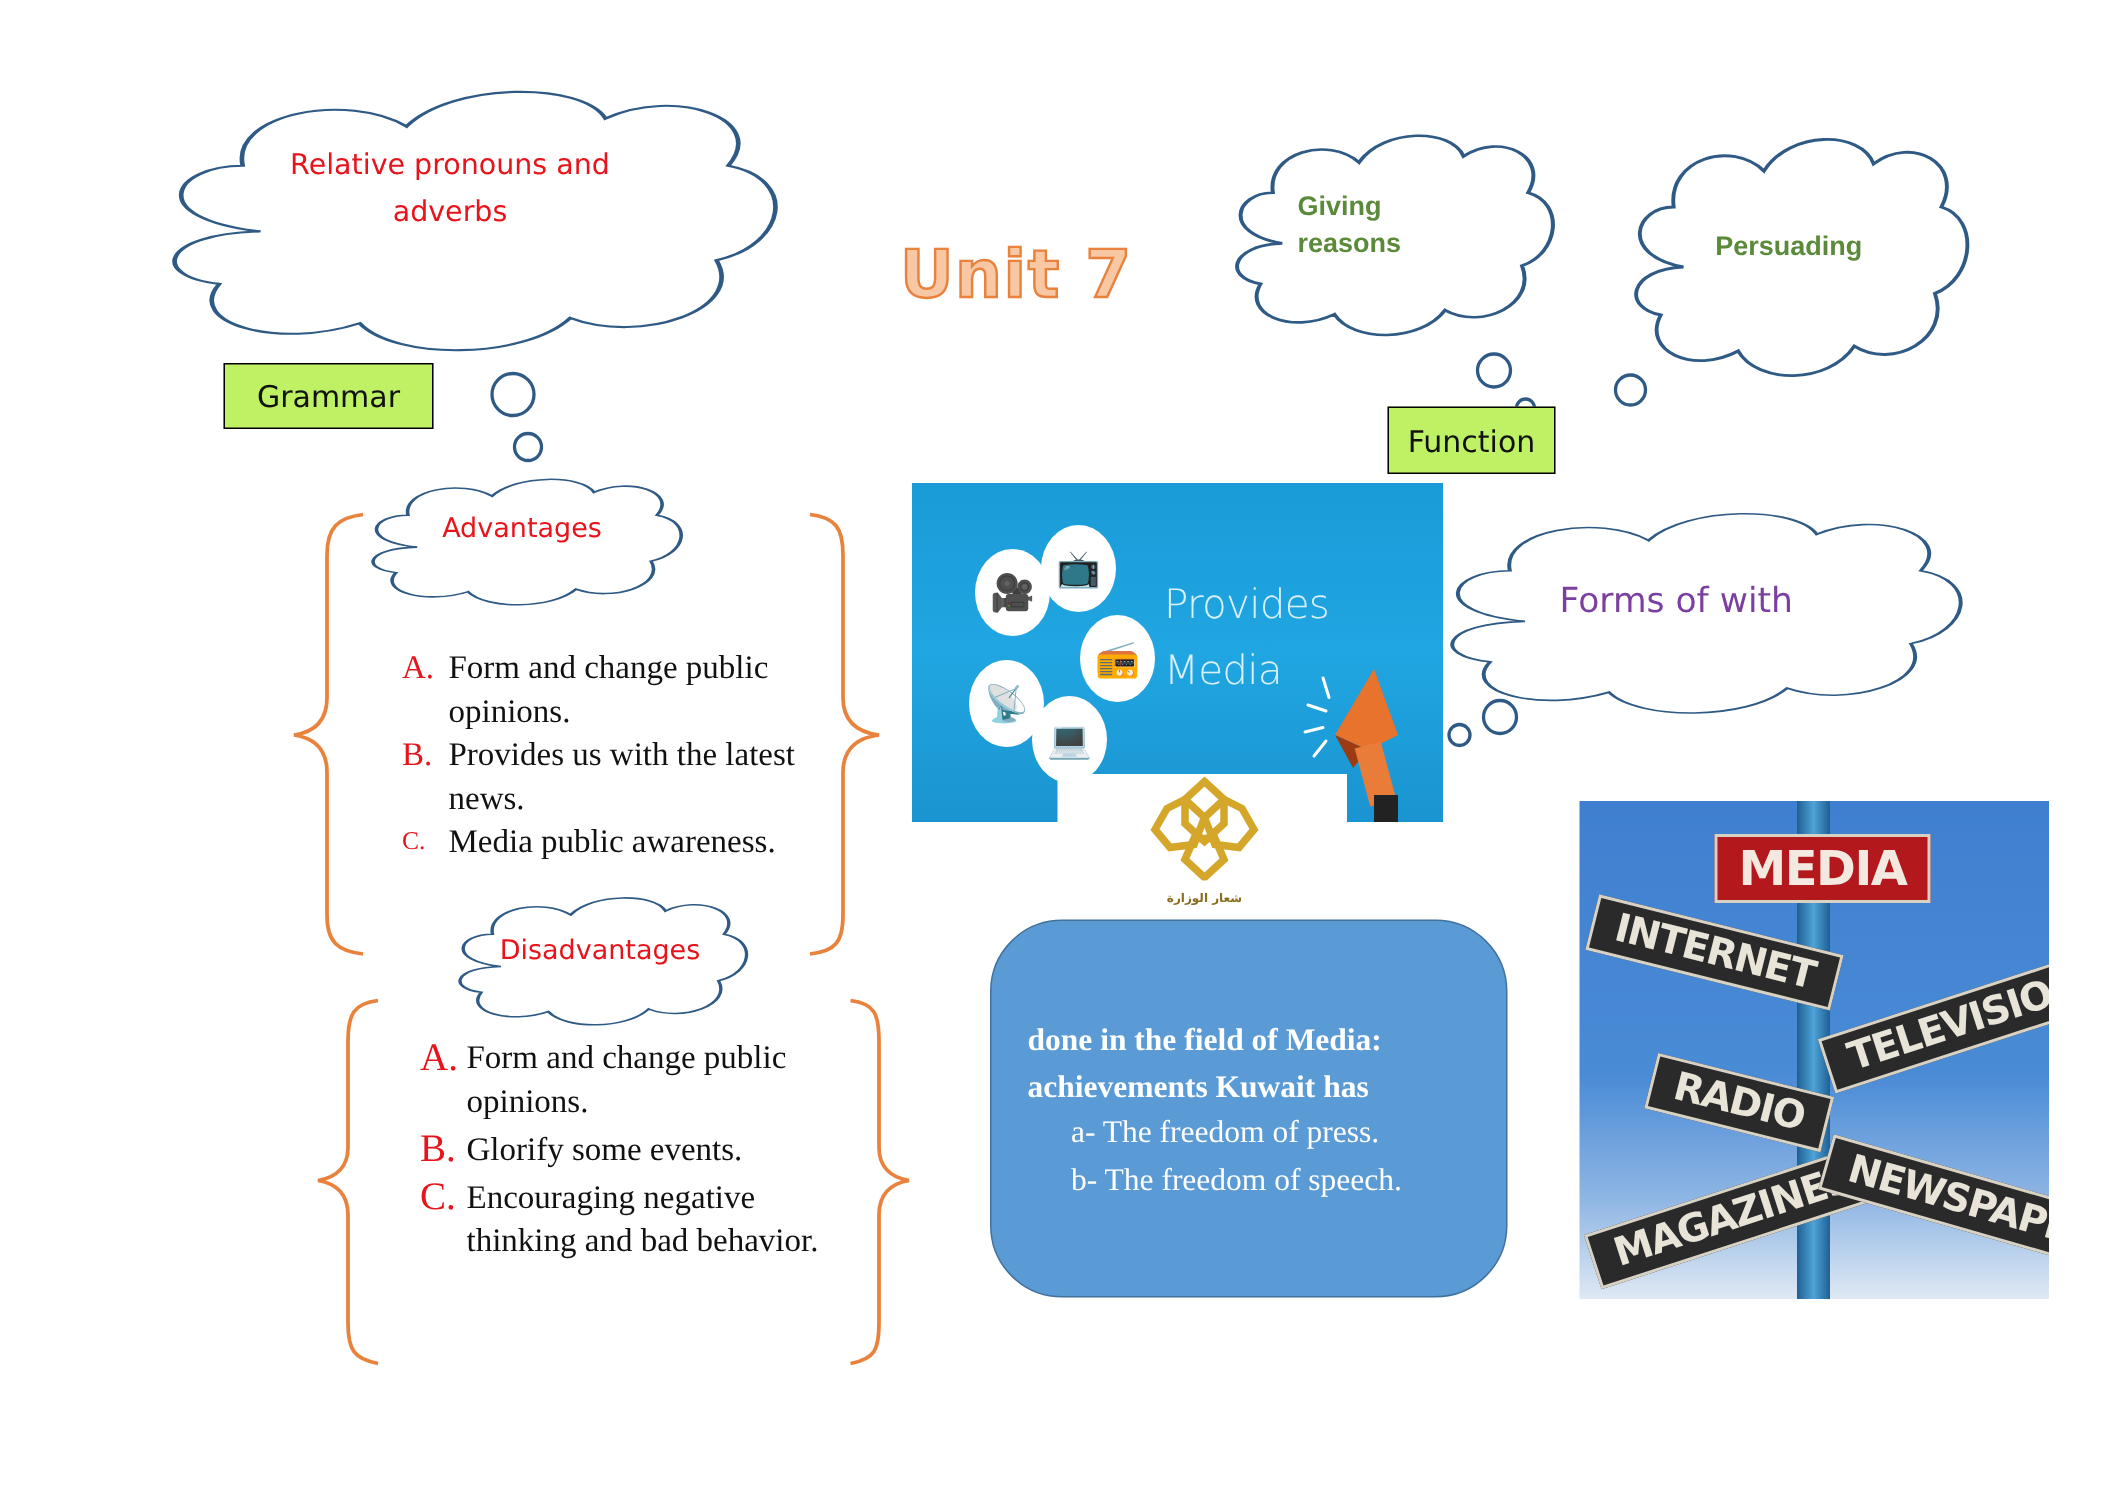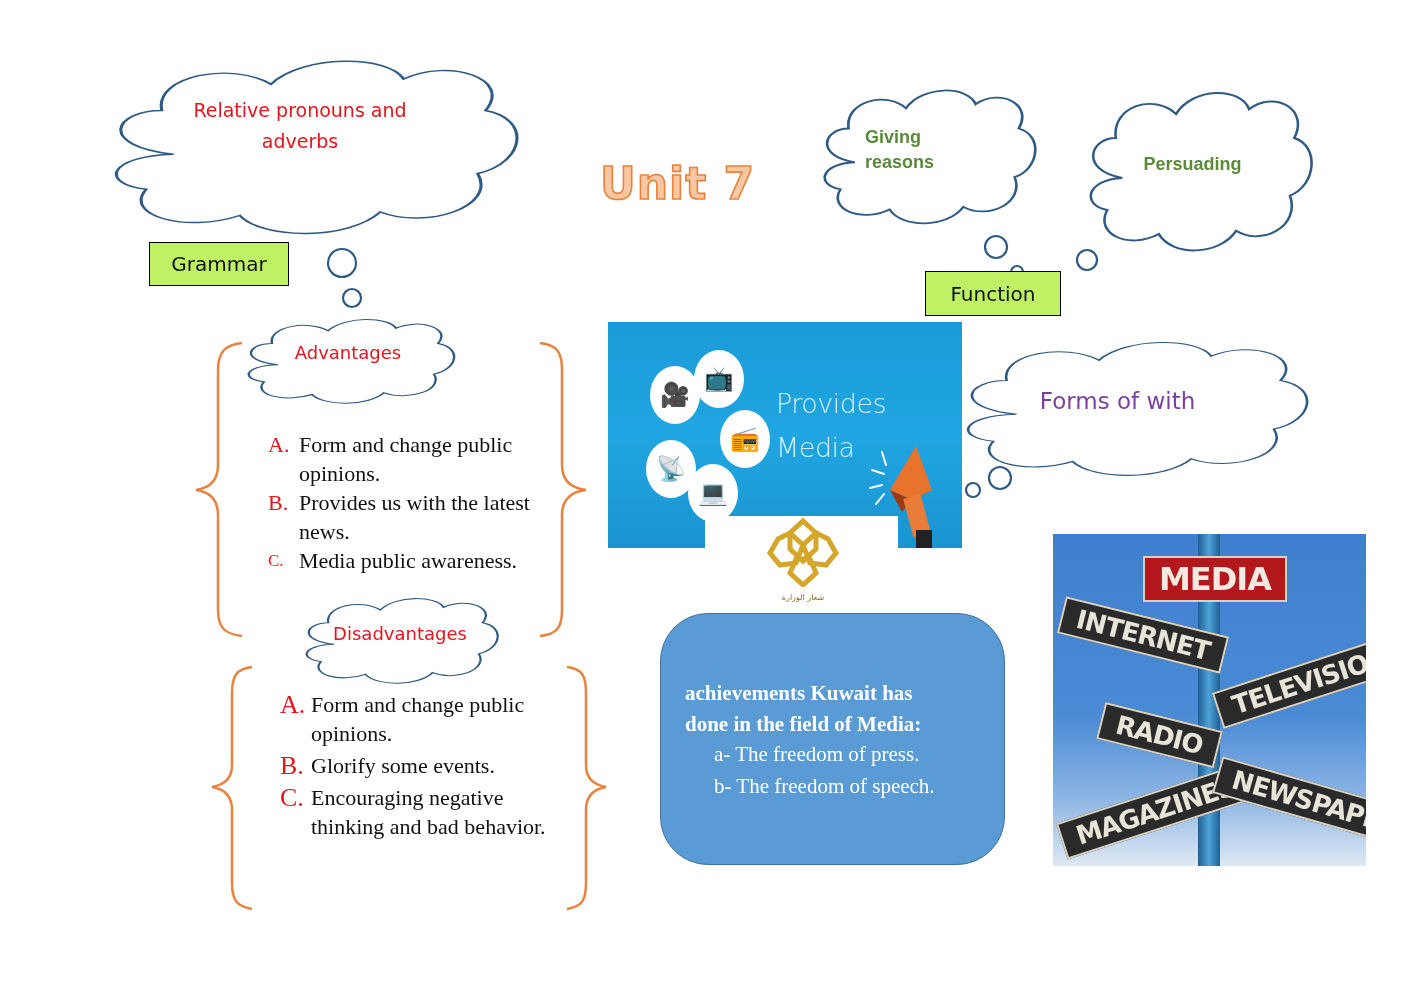--- a/index.html
+++ b/index.html
@@ -79,21 +79,21 @@
 </div>
 <div class="label-box" style="left:149px; top:242px; width:140px; height:44px;">Grammar</div>
 
 <div class="unit-title">Unit 7</div>
 
 <div class="cloud-text green" style="left:865px; top:125px; text-align:left; font-size:18px; line-height:25px;">
   <div>Giving</div>
   <div>reasons</div>
 </div>
 <div class="cloud-text green" style="left:1130px; top:154px; width:125px; font-size:18px;">Persuading</div>
-<div class="label-box" style="left:925px; top:271px; width:136px; height:45px;">Function</div>
+<div class="label-box" style="left:925px; top:271px; width:112px; height:45px;">Function</div>
 
 <div class="cloud-text purple" style="left:1010px; top:388px; width:215px; font-size:23px;">Forms of with</div>
 
 <div class="cloud-text red" style="left:280px; top:342px; width:136px; font-size:18px;">Advantages</div>
 <div class="list adv-list">
   <div class="item">
     <span class="marker">A.</span>
     <span class="txt">Form and change public opinions.</span>
   </div>
   <div class="item">
@@ -149,27 +149,27 @@
 
 <div class="logo">
   <svg width="90" height="72" viewBox="0 0 90 72">
     <g fill="none" stroke="#d4a62a" stroke-width="5">
       <polygon points="45,6 58,18 58,34 45,46 32,34 32,18"></polygon>
       <polygon points="20,24 32,18 45,30 38,48 22,50 12,38"></polygon>
       <polygon points="70,24 58,18 45,30 52,48 68,50 78,38"></polygon>
       <polygon points="45,70 32,58 38,44 52,44 58,58"></polygon>
     </g>
   </svg>
-  <div style="font-size:8px; color:#8a6d1e; text-align:center; margin-top:2px; font-family:'DejaVu Sans', sans-serif;">شعار الوزارة</div>
+  <div style="font-size:8px; color:#8a6d1e; text-align:center; margin-top:2px; font-family:'DejaVu Sans', sans-serif;font-weight:bold;">شعار الوزارة</div>
 </div>
 
 <div class="achieve">
   <div class="head">
+    <div>done in the field of Media:</div>
     <div>achievements Kuwait has</div>
-    <div>done in the field of Media:</div>
   </div>
   <div class="sub" style="top:128px;">a-  The freedom of press.</div>
   <div class="sub" style="top:160px;">b- The freedom of speech.</div>
 </div>
 
 <div class="signpost">
   <div class="pole"></div>
   <div class="sign media" style="left:90px; top:22px;">MEDIA</div>
   <div class="sign" style="left:6px; top:82px; transform:rotate(14deg);">INTERNET</div>
   <div class="sign" style="left:160px; top:128px; transform:rotate(-18deg);">TELEVISION</div>

